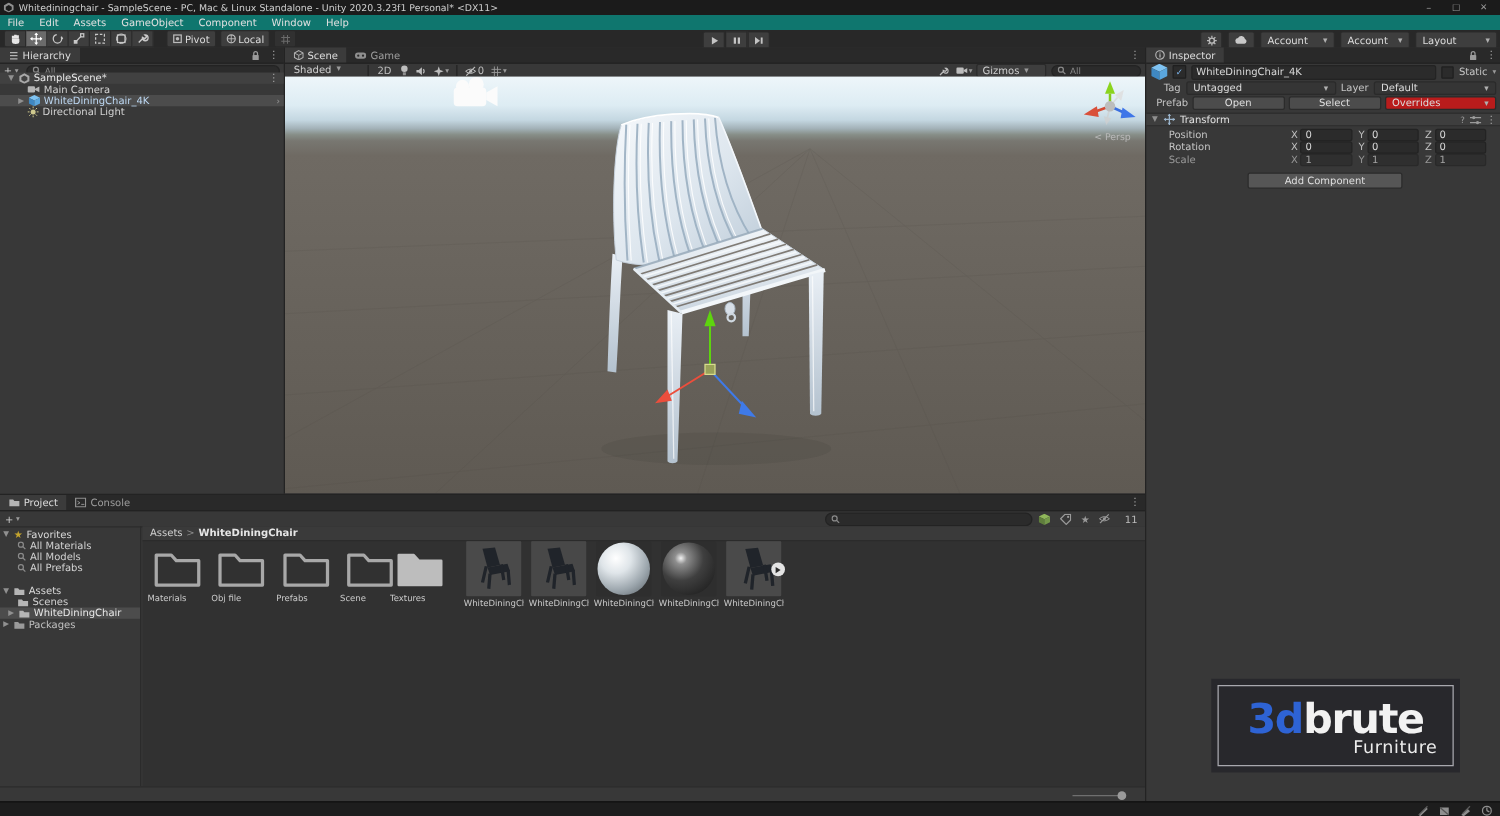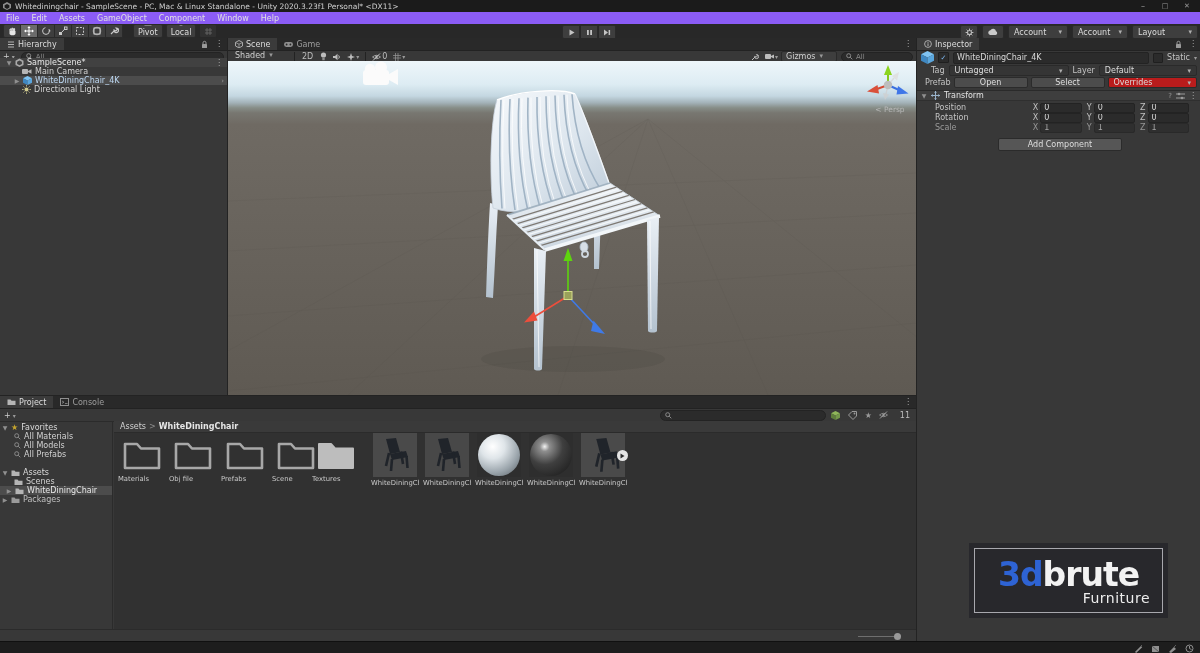--- a/index.html
+++ b/index.html
@@ -3,29 +3,29 @@
 <meta charset="utf-8">
 <style>
   html,body{margin:0;padding:0;background:#111;}
   .root{position:relative;width:1200px;height:653px;background:#383838;overflow:hidden;
         font-family:"DejaVu Sans","Liberation Sans",sans-serif;font-size:8px;color:#d2d2d2;}
   .abs{position:absolute;}
   .row{display:flex;align-items:center;}
   .grow{flex:1;}
   
   .titlebar{left:0;top:0;width:1200px;height:12px;background:#1b1b1b;color:#cfcfcf;}
-  .menubar{left:0;top:12px;width:1200px;height:12px;background:#8b5cf6;color:#e0e0e0;}
+  .menubar{left:0;top:12px;width:1200px;height:12px;background:#0f766e;color:#e0e0e0;}
   .menubar .mi{padding:0 6px;height:12px;display:flex;align-items:center;}
   .toolbar{left:0;top:24px;width:1200px;height:14px;background:#282828;border-bottom:1px solid #1f1f1f;}
   .toolbtn{width:16px;height:12px;background:#3e3e3e;border:1px solid #2a2a2a;border-left-width:0;
            display:flex;align-items:center;justify-content:center;}
   .toolbtn:first-child{border-left-width:1px;border-radius:2px 0 0 2px;}
   .toolbtn.sel{background:#6b6b6b;}
   .pillbtn{height:12px;background:#3e3e3e;border:1px solid #2a2a2a;border-radius:2px;
-           display:flex;align-items:center;gap:2px;padding:0 4px;color:#dcdcdc;flex-direction:column;}
+           display:flex;align-items:center;gap:2px;padding:0 4px;color:#dcdcdc;}
   .ddl{height:12px;background:#3e3e3e;border:1px solid #2a2a2a;border-radius:2px;
        display:flex;align-items:center;padding:0 5px;color:#dcdcdc;}
   .ddl::after{content:"▾";margin-left:auto;padding-left:4px;color:#b0b0b0;font-size:7px;}
   .flatddl{display:flex;align-items:flex-start;color:#cfcfcf;padding:0 4px;height:11px;}
   .flatddl::after{content:"▾";padding-left:4px;color:#9a9a9a;font-size:7px;}
   
   .tabstrip{background:#292929;border-bottom:1px solid #222;display:flex;align-items:stretch;height:12px;}
   .tab{display:flex;align-items:center;gap:3px;padding:0 7px;color:#9e9e9e;}
   .tab.active{background:#3b3b3b;color:#dddddd;}
   .kebab{color:#aaaaaa;font-size:8px;line-height:1;}

